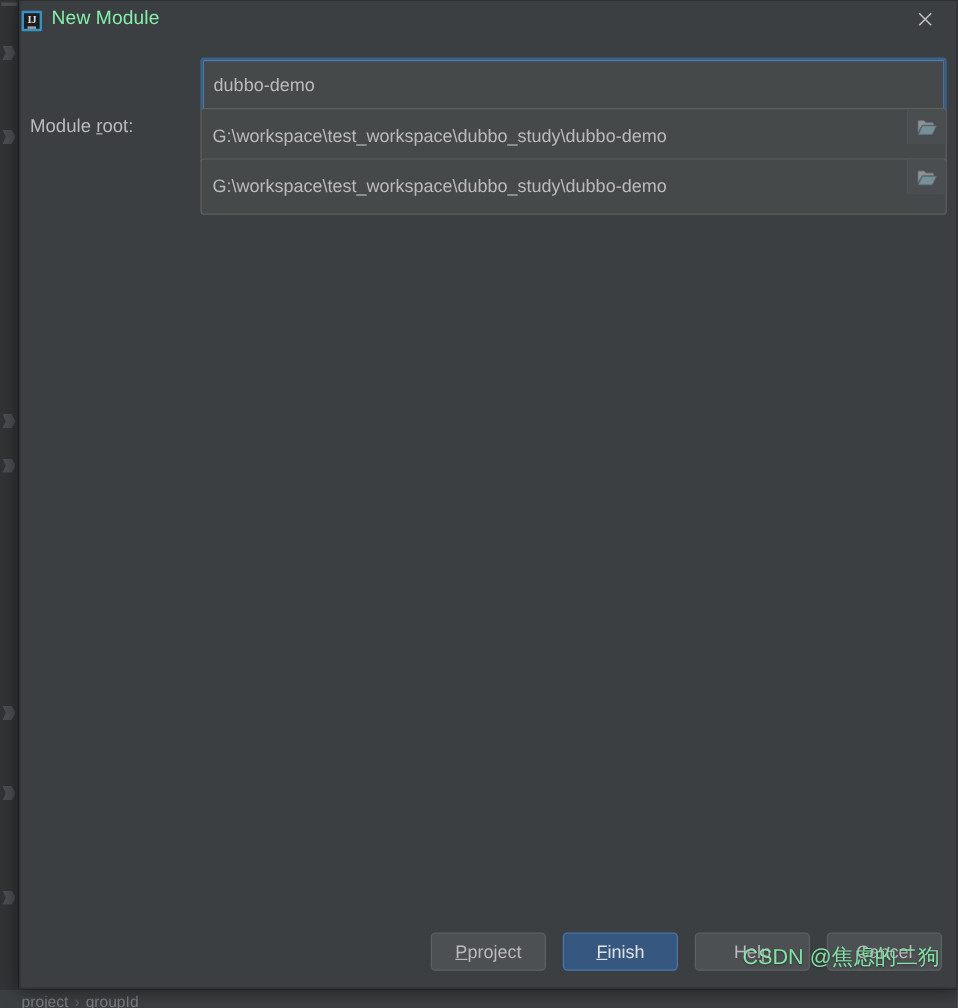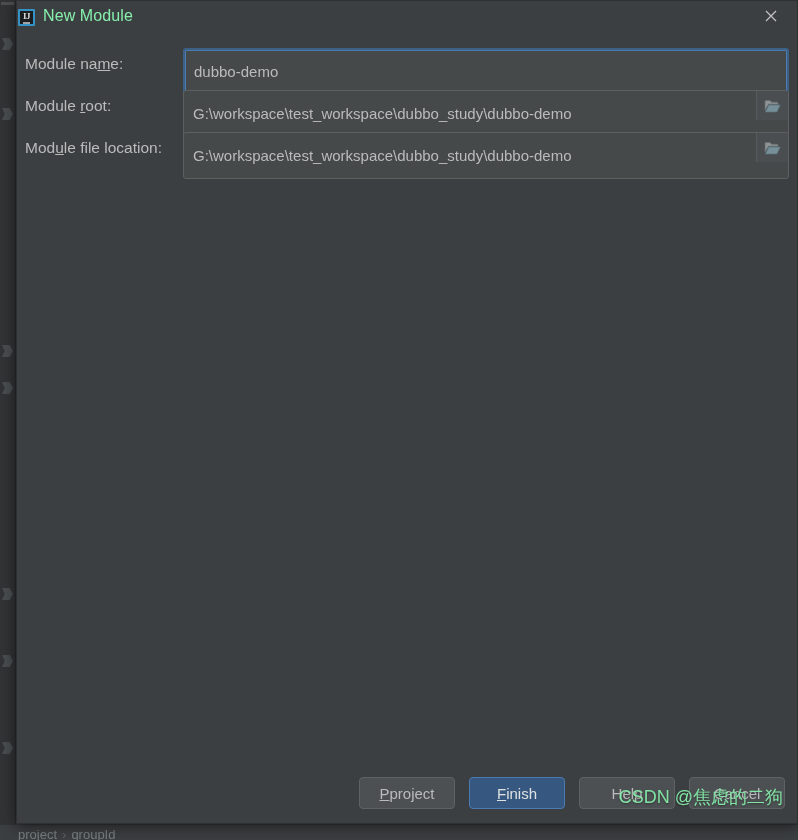--- a/index.html
+++ b/index.html
@@ -142,21 +142,21 @@
     width: 160px;
     text-align: left;
     font-size: 15.5px;
     color: #bbbbbb;
     white-space: nowrap;
   }
   .form-label .mn { text-decoration: underline; }
 
   .field-wrap {
     position: absolute;
-    left: 166px;
+    left: 150px;
     right: 8px;
     top: 3px;
     height: 47px;
   }
   .text-field {
     position: absolute;
     inset: 0;
     background: #45494a;
     border: 1px solid #5e6060;
     border-radius: 3px;
@@ -276,41 +276,39 @@
     <div class="close-btn">
       <svg width="14" height="14" viewBox="0 0 14 14" aria-hidden="true">
         <path d="M2 2 L12 12 M12 2 L2 12" stroke="#c0c2c3" stroke-width="1.3" fill="none"></path>
       </svg>
     </div>
   </div>
 
   <div class="form-area">
 
     <div class="form-row">
-      <div class="form-label"><span>Module na</span><span class="mn">m</span><span>e:</span></div>
       <div class="field-wrap">
         <input class="text-field focused" type="text" value="dubbo-demo" placeholder="" style="">
       </div>
     </div>
 
     <div class="form-row">
       <div class="form-label"><span>Module </span><span class="mn">r</span><span>oot:</span></div>
       <div class="field-wrap with-browse">
         <input class="text-field" type="text" value="G:\workspace\test_workspace\dubbo_study\dubbo-demo" style="">
         <div class="browse-btn">
           <svg width="17" height="14" viewBox="0 0 17 14" aria-hidden="true">
             <path d="M1 2.5 A1 1 0 0 1 2 1.5 H6 L7.6 3.2 H13 A1 1 0 0 1 14 4.2 V5.2 H4.6 L1 11 Z" fill="#9aa0a2" stroke="#6f7476" stroke-width=".7" stroke-linejoin="round"></path>
             <path d="M4.8 6.0 H16.2 L13.2 12.4 A1 1 0 0 1 12.3 13 H1.3 Z" fill="#7f9ba5" stroke="#5f7981" stroke-width=".7" stroke-linejoin="round"></path>
           </svg>
         </div>
       </div>
     </div>
 
     <div class="form-row">
-      <div class="form-label"><span>Mod</span><span class="mn">u</span><span>le file location:</span></div>
       <div class="field-wrap with-browse">
         <input class="text-field" type="text" value="G:\workspace\test_workspace\dubbo_study\dubbo-demo" style="">
         <div class="browse-btn">
           <svg width="17" height="14" viewBox="0 0 17 14" aria-hidden="true">
             <path d="M1 2.5 A1 1 0 0 1 2 1.5 H6 L7.6 3.2 H13 A1 1 0 0 1 14 4.2 V5.2 H4.6 L1 11 Z" fill="#9aa0a2" stroke="#6f7476" stroke-width=".7" stroke-linejoin="round"></path>
             <path d="M4.8 6.0 H16.2 L13.2 12.4 A1 1 0 0 1 12.3 13 H1.3 Z" fill="#7f9ba5" stroke="#5f7981" stroke-width=".7" stroke-linejoin="round"></path>
           </svg>
         </div>
       </div>
     </div>

